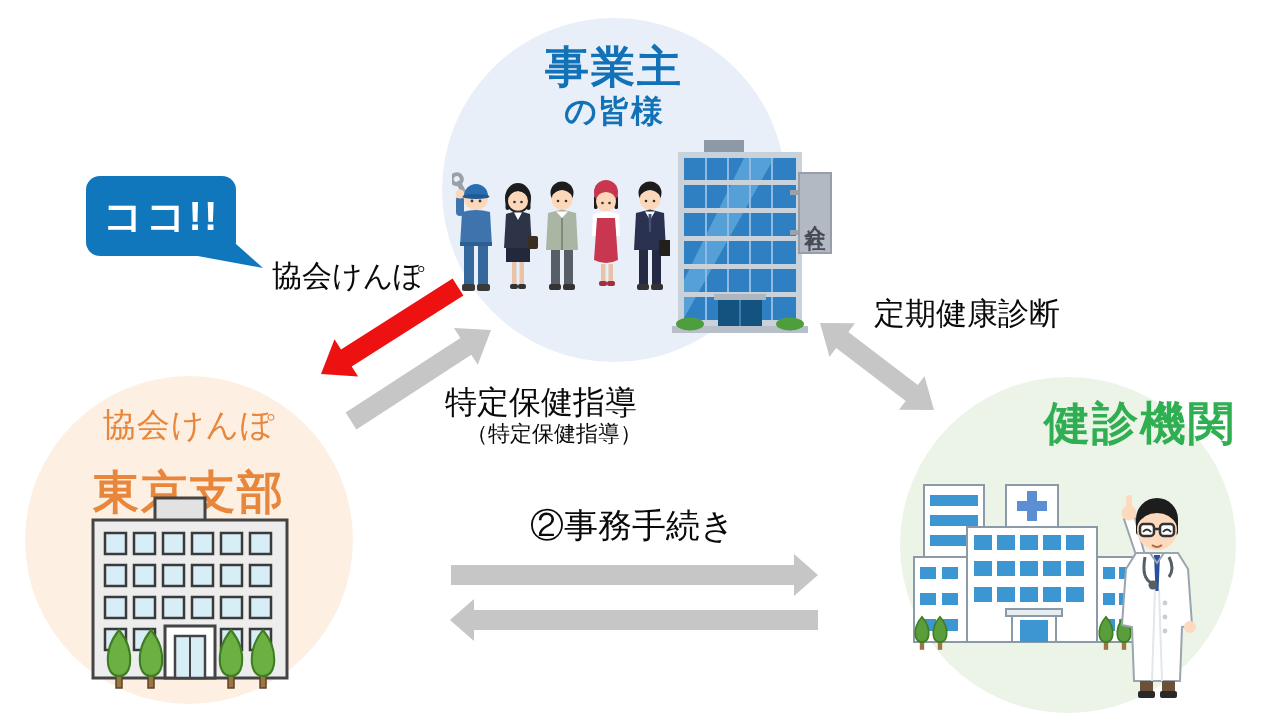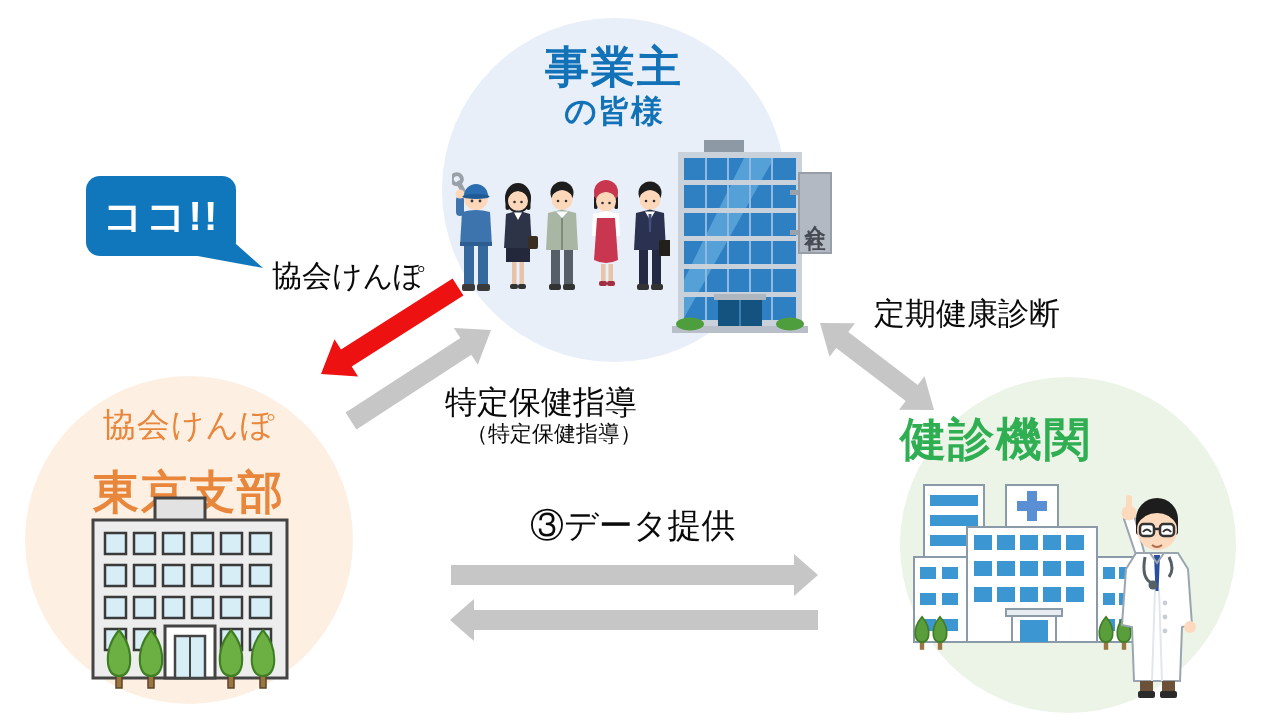--- a/index.html
+++ b/index.html
@@ -24,21 +24,21 @@
   .circle{position:absolute;border-radius:50%;}
   #top-circle{left:442px;top:18px;width:344px;height:344px;background:var(--top-circle-bg);}
   #left-circle{left:25px;top:376px;width:328px;height:328px;background:var(--left-circle-bg);}
   #right-circle{left:900px;top:377px;width:336px;height:336px;background:var(--right-circle-bg);}
   .circle{overflow:visible;}
 
   .top-title{margin-top:26px;text-align:center;font-size:44px;font-weight:700;color:var(--top-title);line-height:1.05;letter-spacing:2px;}
   .top-subtitle{text-align:center;font-size:32px;font-weight:700;color:var(--top-title);letter-spacing:1px;}
   .left-title1{margin-top:27px;text-align:center;font-size:33px;font-weight:400;color:var(--left-title);letter-spacing:1px;}
   .left-title2{text-align:center;font-size:46px;font-weight:700;color:var(--left-title);margin-top:14px;letter-spacing:2px;}
-  .right-title{margin-top:32px;text-align:left;font-size:46px;font-weight:700;color:var(--right-title);letter-spacing:2px;}
+  .right-title{margin-top:16px;text-align:right;font-size:46px;font-weight:700;color:var(--right-title);letter-spacing:2px;}
 
   .illus{position:absolute;}
   #workers-illus{left:10px;top:150px;}
   #company-illus{left:236px;top:122px;}
   #kenpo-illus{left:50px;top:102px;}
   #hospital-illus{left:12px;top:80px;}
 
   #company-sign{position:absolute;left:356px;top:154px;width:34px;height:82px;
     background:#b3b9c2;border:2px solid #979ea8;display:flex;align-items:center;justify-content:center;
     writing-mode:vertical-rl;text-orientation:upright;font-size:21px;font-weight:700;color:#464b54;letter-spacing:5px;}
@@ -361,15 +361,15 @@
     </svg>
 
   <div id="callout-bubble">
     <span>ココ!!</span>
   </div>
 
   <div class="flow-label" id="label-consent">協会けんぽ</div>
   <div class="flow-label" id="label-health-support">特定保健指導</div>
   <div class="flow-label" id="label-health-support-sub">（特定保健指導）</div>
   <div class="flow-label" id="label-periodic-checkup">定期健康診断</div>
-  <div class="flow-label" id="label-procedures">③データ提供</div>
+  <div class="flow-label" id="label-procedures">②事務手続き</div>
 
 </div>
 
 </body></html>

